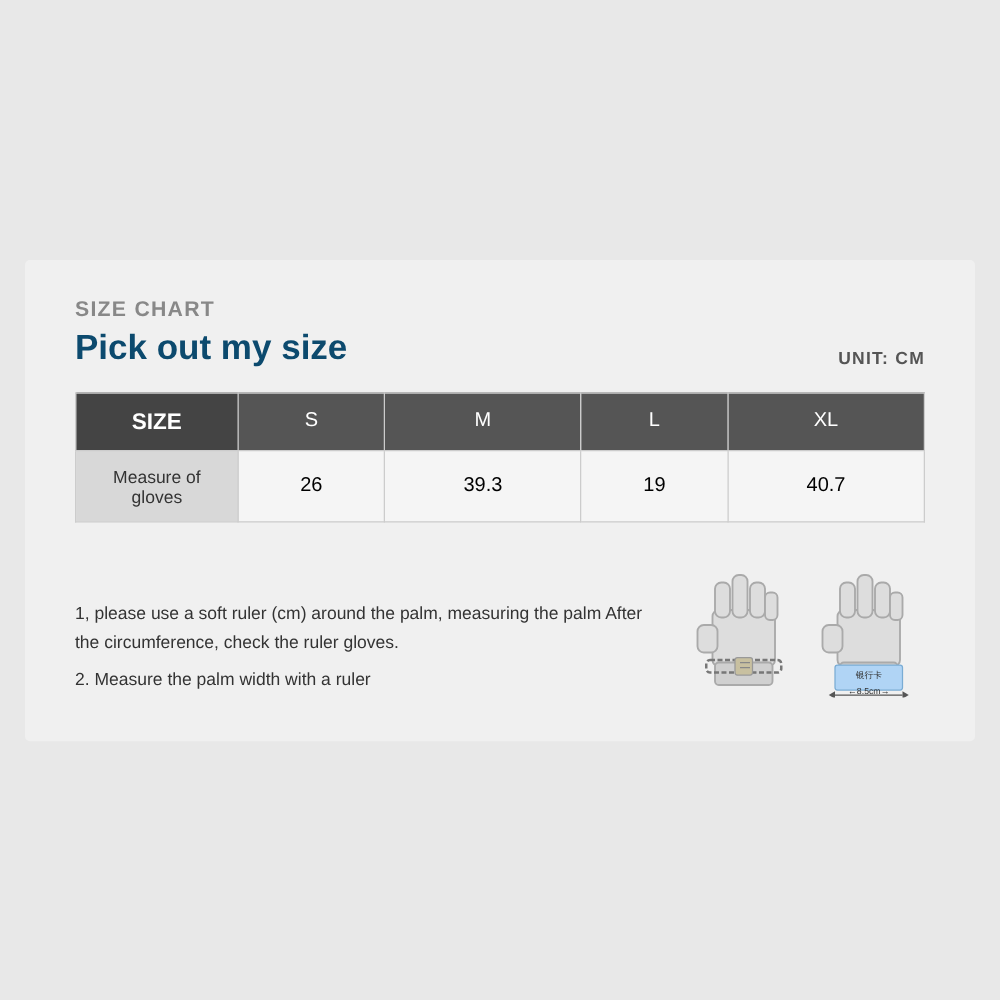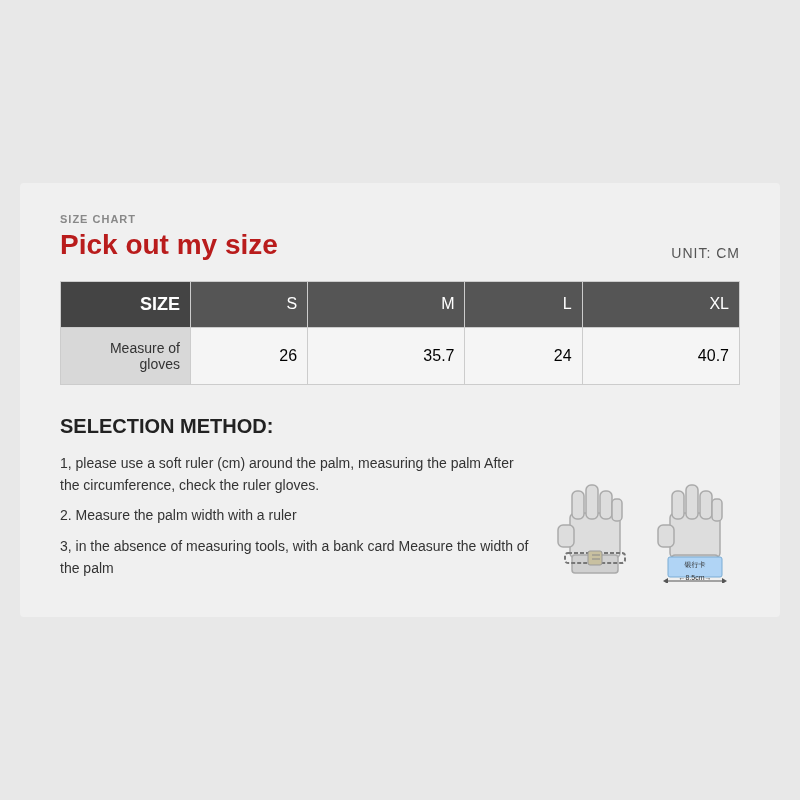--- a/index.html
+++ b/index.html
@@ -20,48 +20,48 @@
       border-radius: 4px;
     }
     .header-section {
       margin-bottom: 20px;
       display: flex;
       justify-content: space-between;
       align-items: flex-end;
     }
     .header-left {}
     .size-chart-label {
-      font-size: 11px;
+      font-size: 17px;
       color: #888;
       letter-spacing: 1px;
       font-weight: bold;
       text-transform: uppercase;
       margin-bottom: 4px;
     }
     .main-title {
       font-size: 28px;
       font-weight: bold;
-      color: #b91c1c;
+      color: #0c4a6e;
     }
     .unit-label {
       font-size: 14px;
       color: #555;
-      font-weight: normal;
+      font-weight: bold;
       letter-spacing: 1px;
     }
 
     
     .size-table {
       width: 100%;
       border-collapse: collapse;
       margin-bottom: 30px;
     }
     .size-table th, .size-table td {
       border: 1px solid #ccc;
-      text-align: right;
+      text-align: center;
       padding: 12px 10px;
     }
     .size-table thead th {
       background-color: #555;
       color: #fff;
       font-size: 16px;
       font-weight: normal;
     }
     .size-table thead th.header-size {
       background-color: #444;
@@ -149,34 +149,32 @@
         <th>S</th>
         <th>M</th>
         <th>L</th>
         <th>XL</th>
       </tr>
     </thead>
     <tbody>
       <tr>
         <td class="row-label">Measure of gloves</td>
         <td>26</td>
-        <td>35.7</td>
-        <td>24</td>
+        <td>39.3</td>
+        <td>19</td>
         <td>40.7</td>
       </tr>
     </tbody>
   </table>
 
   <div class="selection-section">
-    <div class="selection-title">SELECTION METHOD:</div>
     <div class="selection-content">
       <div class="selection-text">
         <p>1, please use a soft ruler (cm) around the palm, measuring the palm After the circumference, check the ruler gloves.</p>
         <p>2. Measure the palm width with a ruler</p>
-        <p>3, in the absence of measuring tools, with a bank card Measure the width of the palm</p>
       </div>
 
       <div class="glove-illustrations">
 
         <div class="glove-wrapper">
           <svg class="glove-svg" viewBox="0 0 90 110">
 
             <g fill="none" stroke="#888" stroke-width="1.5">
 
               <rect x="20" y="40" width="50" height="45" rx="5" fill="#ddd" stroke="#aaa"></rect>

